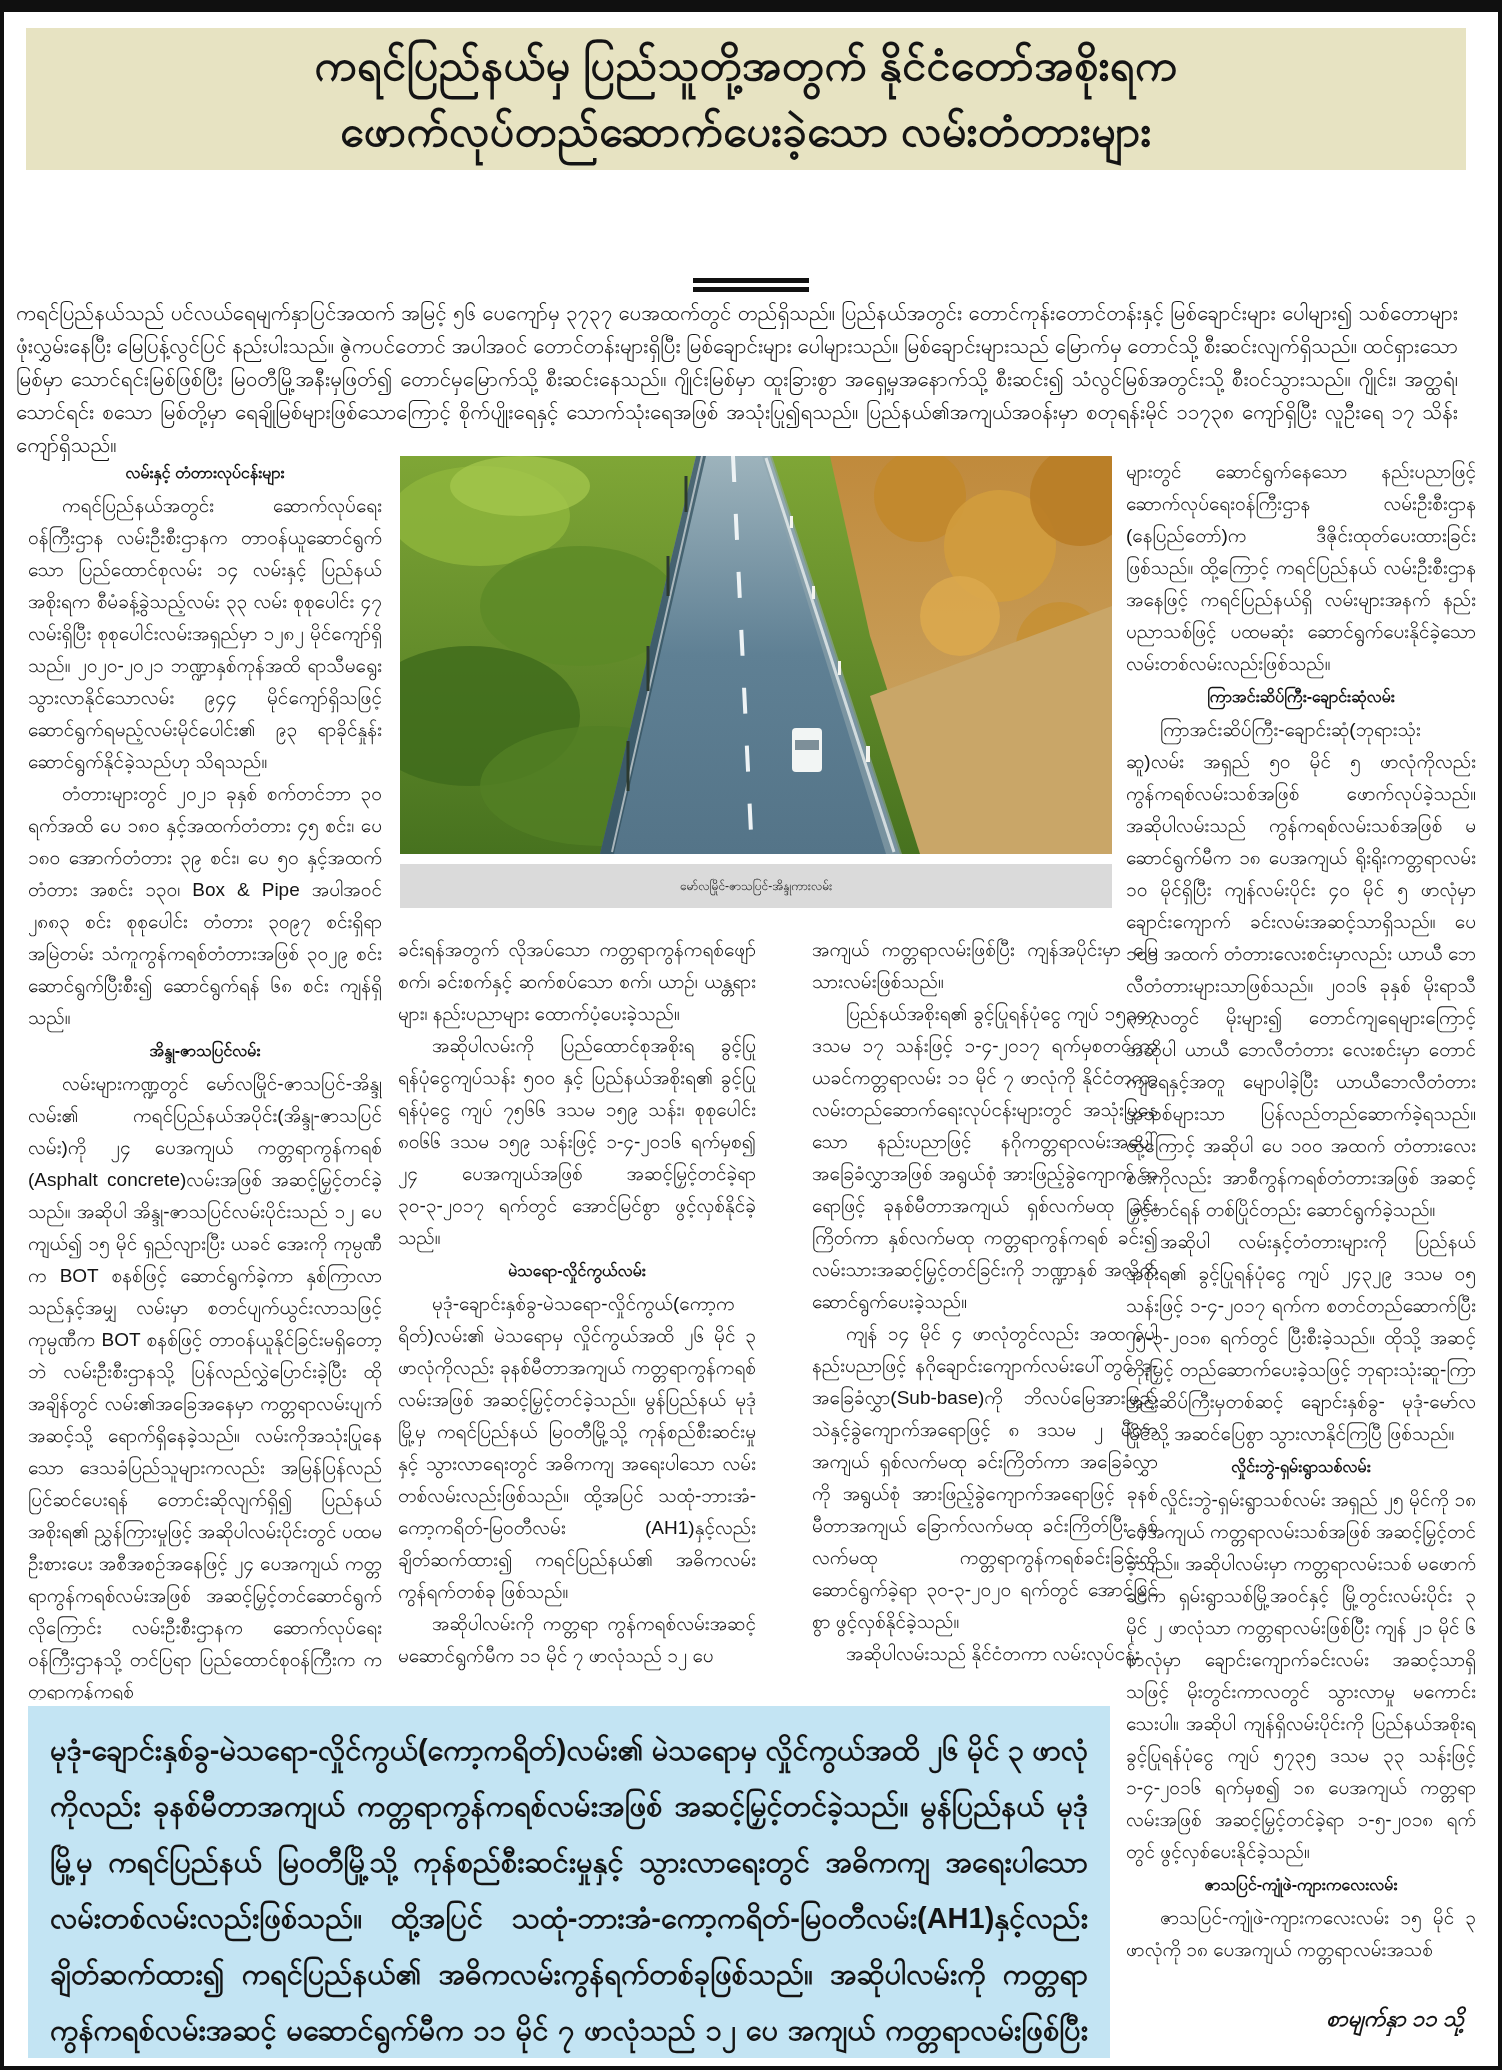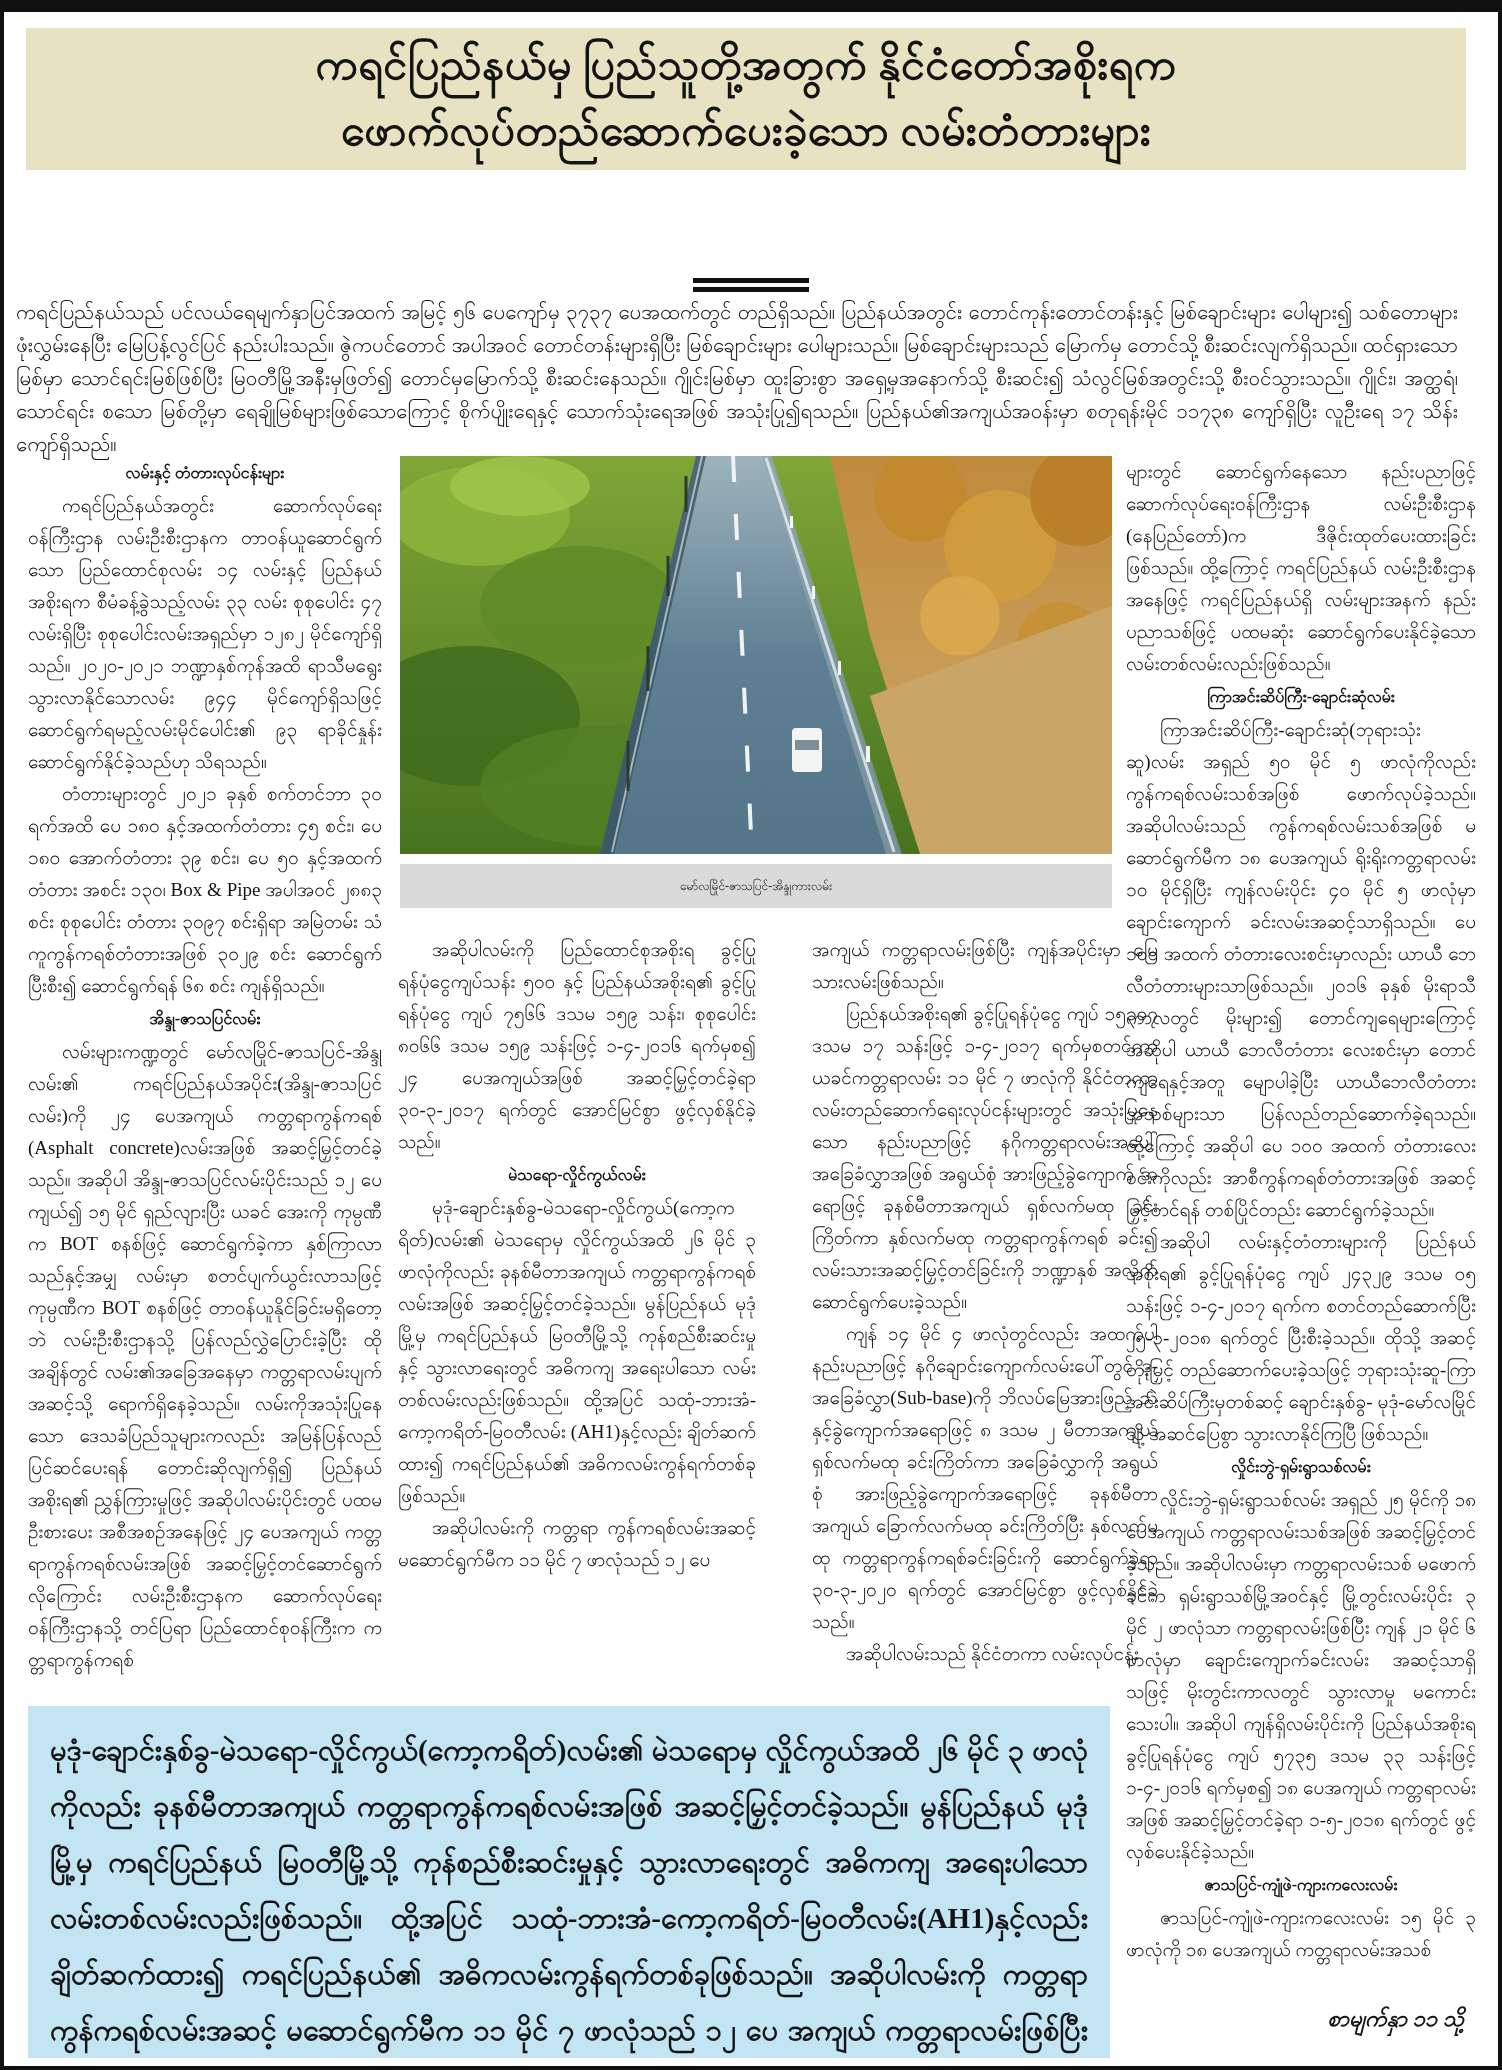--- a/index.html
+++ b/index.html
@@ -1,18 +1,18 @@
 <!DOCTYPE html>
 <html><head>
 <meta charset="utf-8">
 <style>
   html,body{margin:0;padding:0;background:#ffffff;}
   .page{position:relative;width:1502px;height:2070px;box-sizing:border-box;background:#ffffff;
         border:4px solid #101010;border-top:12px solid #101010;overflow:hidden;
-        font-family:Liberation Serif, serif;color:#141414;}
+        font-family:Liberation Sans, sans-serif;color:#141414;}
   .title-box{position:absolute;left:22px;top:16px;width:1440px;height:142px;background:#e7e3c2;
              text-align:center;padding-top:4px;box-sizing:border-box;}
   .title-line{font-size:43px;font-weight:bold;line-height:66px;letter-spacing:.5px;}
   .byline{position:absolute;top:206px;left:0;width:100%;text-align:center;font-size:31px;font-weight:bold;}
   .byline-rule{position:absolute;top:266px;left:50%;transform:translateX(-50%);width:116px;height:4px;
                border-top:5px solid #111;border-bottom:5px solid #111;}
   .intro{position:absolute;left:12px;top:284px;width:1442px;font-size:20.5px;line-height:33px;
          text-align:justify;}
   .col{position:absolute;font-size:19px;line-height:32px;text-align:justify;}
   .col p{margin:0;text-indent:34px;}
@@ -104,20 +104,21 @@
         <rect x="390" y="60" width="3" height="12"></rect>
           <rect x="412" y="130" width="3" height="13"></rect>
         <rect x="438" y="205" width="3" height="14"></rect>
           <rect x="466" y="290" width="4" height="16"></rect>
       </g>
     </svg>
   </div>
   <div class="caption">မော်လမြိုင်-ဇာသပြင်-အိန္ဒုကားလမ်း</div>
 
   <div class="col" id="col2">
+    <p class="cont">ခင်းရန်အတွက် လိုအပ်သော ကတ္တရာကွန်ကရစ်ဖျော်စက်၊ ခင်းစက်နှင့် ဆက်စပ်သော စက်၊ ယာဉ်၊ ယန္တရားများ၊ နည်းပညာများ ထောက်ပံ့ပေးခဲ့သည်။</p>
     <p>အဆိုပါလမ်းကို ပြည်ထောင်စုအစိုးရ ခွင့်ပြုရန်ပုံငွေကျပ်သန်း ၅၀၀ နှင့် ပြည်နယ်အစိုးရ၏ ခွင့်ပြုရန်ပုံငွေ ကျပ် ၇၅၆၆ ဒသမ ၁၅၉ သန်း၊ စုစုပေါင်း ၈၀၆၆ ဒသမ ၁၅၉ သန်းဖြင့် ၁-၄-၂၀၁၆ ရက်မှစ၍ ၂၄ ပေအကျယ်အဖြစ် အဆင့်မြှင့်တင်ခဲ့ရာ ၃၀-၃-၂၀၁၇ ရက်တွင် အောင်မြင်စွာ ဖွင့်လှစ်နိုင်ခဲ့သည်။</p>
     <h3>မဲသရော-လှိုင်ကွယ်လမ်း</h3>
     <p>မုဒုံ-ချောင်းနှစ်ခွ-မဲသရော-လှိုင်ကွယ်(ကော့ကရိတ်)လမ်း၏ မဲသရောမှ လှိုင်ကွယ်အထိ ၂၆ မိုင် ၃ ဖာလုံကိုလည်း ခုနစ်မီတာအကျယ် ကတ္တရာကွန်ကရစ်လမ်းအဖြစ် အဆင့်မြှင့်တင်ခဲ့သည်။ မွန်ပြည်နယ် မုဒုံမြို့မှ ကရင်ပြည်နယ် မြဝတီမြို့သို့ ကုန်စည်စီးဆင်းမှုနှင့် သွားလာရေးတွင် အဓိကကျ အရေးပါသော လမ်းတစ်လမ်းလည်းဖြစ်သည်။ ထို့အပြင် သထုံ-ဘားအံ-ကော့ကရိတ်-မြဝတီလမ်း (AH1)နှင့်လည်း ချိတ်ဆက်ထား၍ ကရင်ပြည်နယ်၏ အဓိကလမ်းကွန်ရက်တစ်ခု ဖြစ်သည်။</p>
     <p>အဆိုပါလမ်းကို ကတ္တရာ ကွန်ကရစ်လမ်းအဆင့် မဆောင်ရွက်မီက ၁၁ မိုင် ၇ ဖာလုံသည် ၁၂ ပေ</p>
   </div>
 
   <div class="col" id="col3">
     <p class="cont">အကျယ် ကတ္တရာလမ်းဖြစ်ပြီး ကျန်အပိုင်းမှာ မြေသားလမ်းဖြစ်သည်။</p>
     <p>ပြည်နယ်အစိုးရ၏ ခွင့်ပြုရန်ပုံငွေ ကျပ် ၁၅၃၀၇ ဒသမ ၁၇ သန်းဖြင့် ၁-၄-၂၀၁၇ ရက်မှစတင်ကာ ယခင်ကတ္တရာလမ်း ၁၁ မိုင် ၇ ဖာလုံကို နိုင်ငံတကာ လမ်းတည်ဆောက်ရေးလုပ်ငန်းများတွင် အသုံးပြုနေသော နည်းပညာဖြင့် နဂိုကတ္တရာလမ်းအပေါ် အခြေခံလွှာအဖြစ် အရွယ်စုံ အားဖြည့်ခွဲကျောက် အရောဖြင့် ခုနစ်မီတာအကျယ် ရှစ်လက်မထု ခင်းကြိတ်ကာ နှစ်လက်မထု ကတ္တရာကွန်ကရစ် ခင်း၍ လမ်းသားအဆင့်မြှင့်တင်ခြင်းကို ဘဏ္ဍာနှစ် အလိုက် ဆောင်ရွက်ပေးခဲ့သည်။</p>
     <p>ကျန် ၁၄ မိုင် ၄ ဖာလုံတွင်လည်း အထက်ပါ နည်းပညာဖြင့် နဂိုချောင်းကျောက်လမ်းပေါ်တွင် ဒု-အခြေခံလွှာ(Sub-base)ကို ဘိလပ်မြေအားဖြည့် သဲနှင့်ခွဲကျောက်အရောဖြင့် ၈ ဒသမ ၂ မီတာအကျယ် ရှစ်လက်မထု ခင်းကြိတ်ကာ အခြေခံလွှာကို အရွယ်စုံ အားဖြည့်ခွဲကျောက်အရောဖြင့် ခုနစ်မီတာအကျယ် ခြောက်လက်မထု ခင်းကြိတ်ပြီး နှစ်လက်မထု ကတ္တရာကွန်ကရစ်ခင်းခြင်းကို ဆောင်ရွက်ခဲ့ရာ ၃၀-၃-၂၀၂၀ ရက်တွင် အောင်မြင်စွာ ဖွင့်လှစ်နိုင်ခဲ့သည်။</p>

